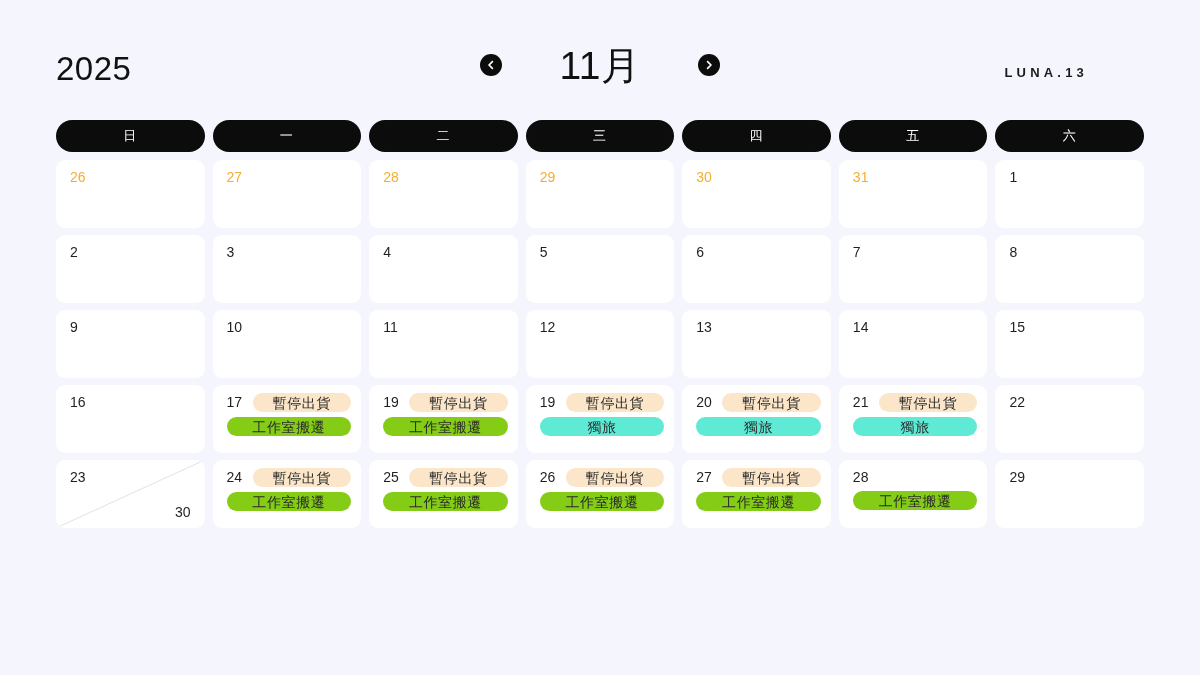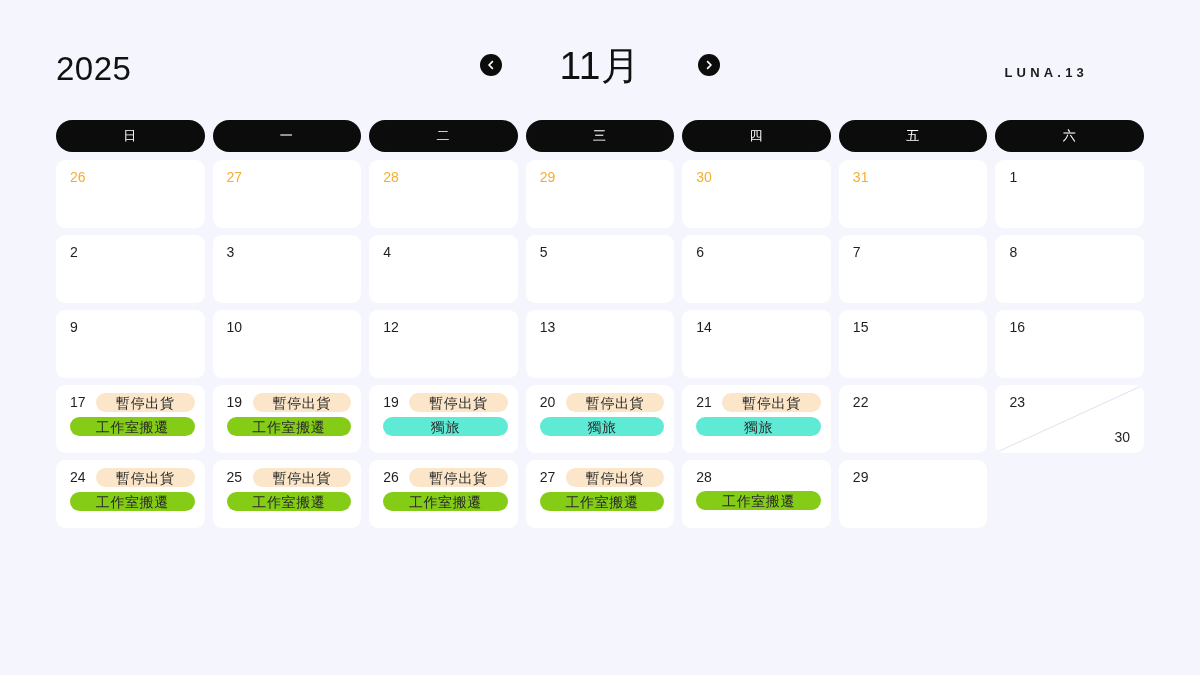--- a/index.html
+++ b/index.html
@@ -322,20 +322,26 @@
         </div>
       </div>
       <div class="cell">
         <div class="daynum-row">
           <div class="daynum">10</div>
           <div class="slot"></div>
         </div>
       </div>
       <div class="cell">
         <div class="daynum-row">
+          <div class="daynum">11</div>
+          <div class="slot"></div>
+        </div>
+      </div>
+      <div class="cell">
+        <div class="daynum-row">
           <div class="daynum">12</div>
           <div class="slot"></div>
         </div>
       </div>
       <div class="cell">
         <div class="daynum-row">
           <div class="daynum">13</div>
           <div class="slot"></div>
         </div>
       </div>

